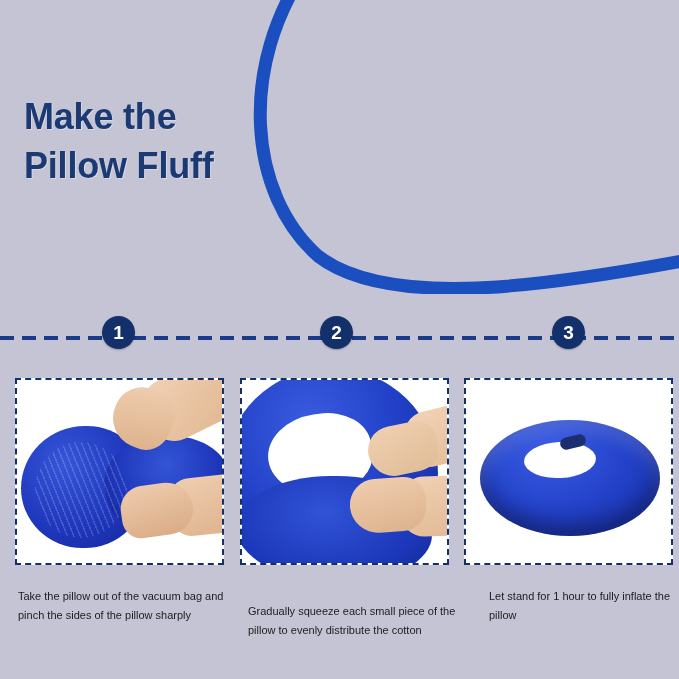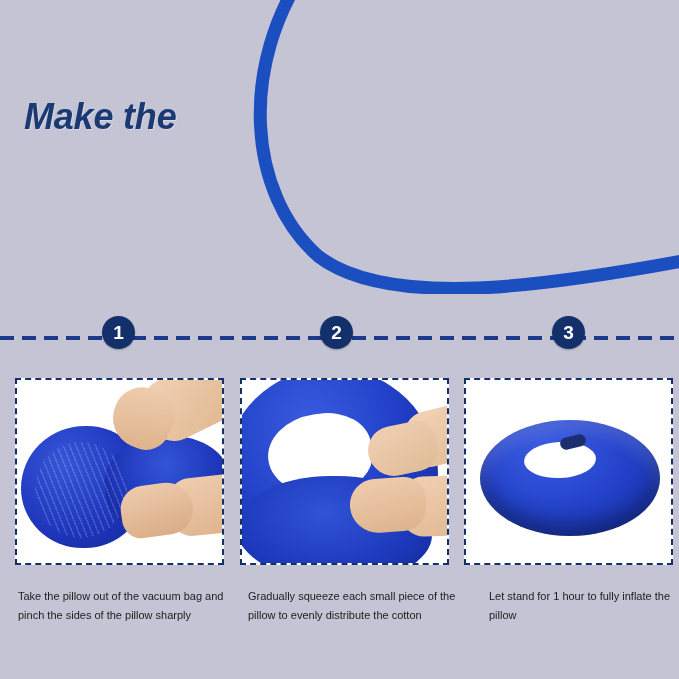--- a/index.html
+++ b/index.html
@@ -154,21 +154,20 @@
   
   .headline {
     position: absolute;
     left: 24px;
     top: 92px;
     width: 232px;
     color: #1b3a73;
     font-size: 36px;
     line-height: 49px;
     font-weight: bold;
-    font-style: italic;
     letter-spacing: -0.2px;
     text-shadow: 1px 1px 0 rgba(255,255,255,.35);
   }
   .headline div { white-space: nowrap; }
 
   
   .timeline {
     position: absolute;
     left: 0;
     top: 330px;
@@ -353,21 +352,21 @@
 
   
   .caption {
     position: absolute;
     top: 587px;
     color: #1c1c1c;
     font-size: 11px;
     line-height: 19px;
   }
   .c1 { left: 18px; width: 212px; }
-  .c2 { left: 248px; width: 208px; }
+  .c2 { left: 248px; width: 208px; margin-top: 15px; }
   .c3 { left: 489px; width: 208px; }
 </style>
 </head>
 <body>
 
 <div id="infographic">
 
   <div class="hero-wrap">
     <div class="hero-clip">
       <div class="hero-photo">
@@ -403,20 +402,21 @@
       </mask>
     </defs>
     <rect x="0" y="0" width="431" height="300" fill="#c5c4d4" mask="url(#heroMaskInv)"></rect>
     <path d="M 431 -20 L 60 -20 C -10 70, 0 200, 70 262 C 140 316, 300 292, 431 268 L 431 300 L 0 300 L 0 0 Z" fill="#c5c4d4" fill-rule="evenodd" opacity="0"></path>
     <path d="M -40 -30 L 60 -30 C -10 70, 0 200, 70 262 C 140 316, 300 292, 440 266 L 440 320 L -40 320 Z" fill="#c5c4d4"></path>
     <path d="M 60 -28 C -10 72, 0 200, 70 262 C 140 316, 300 292, 440 266" fill="none" stroke="#1b4fc0" stroke-width="13" stroke-linecap="round"></path>
   </svg>
 
   <div class="headline">
     <div>Make the</div>
+    <div>Pillow Fluff</div>
   </div>
 
   <div class="timeline">
     <div class="dashline"></div>
     <div class="step-badge b1">1</div>
     <div class="step-badge b2">2</div>
     <div class="step-badge b3">3</div>
   </div>
 
   <div class="panel p1">

